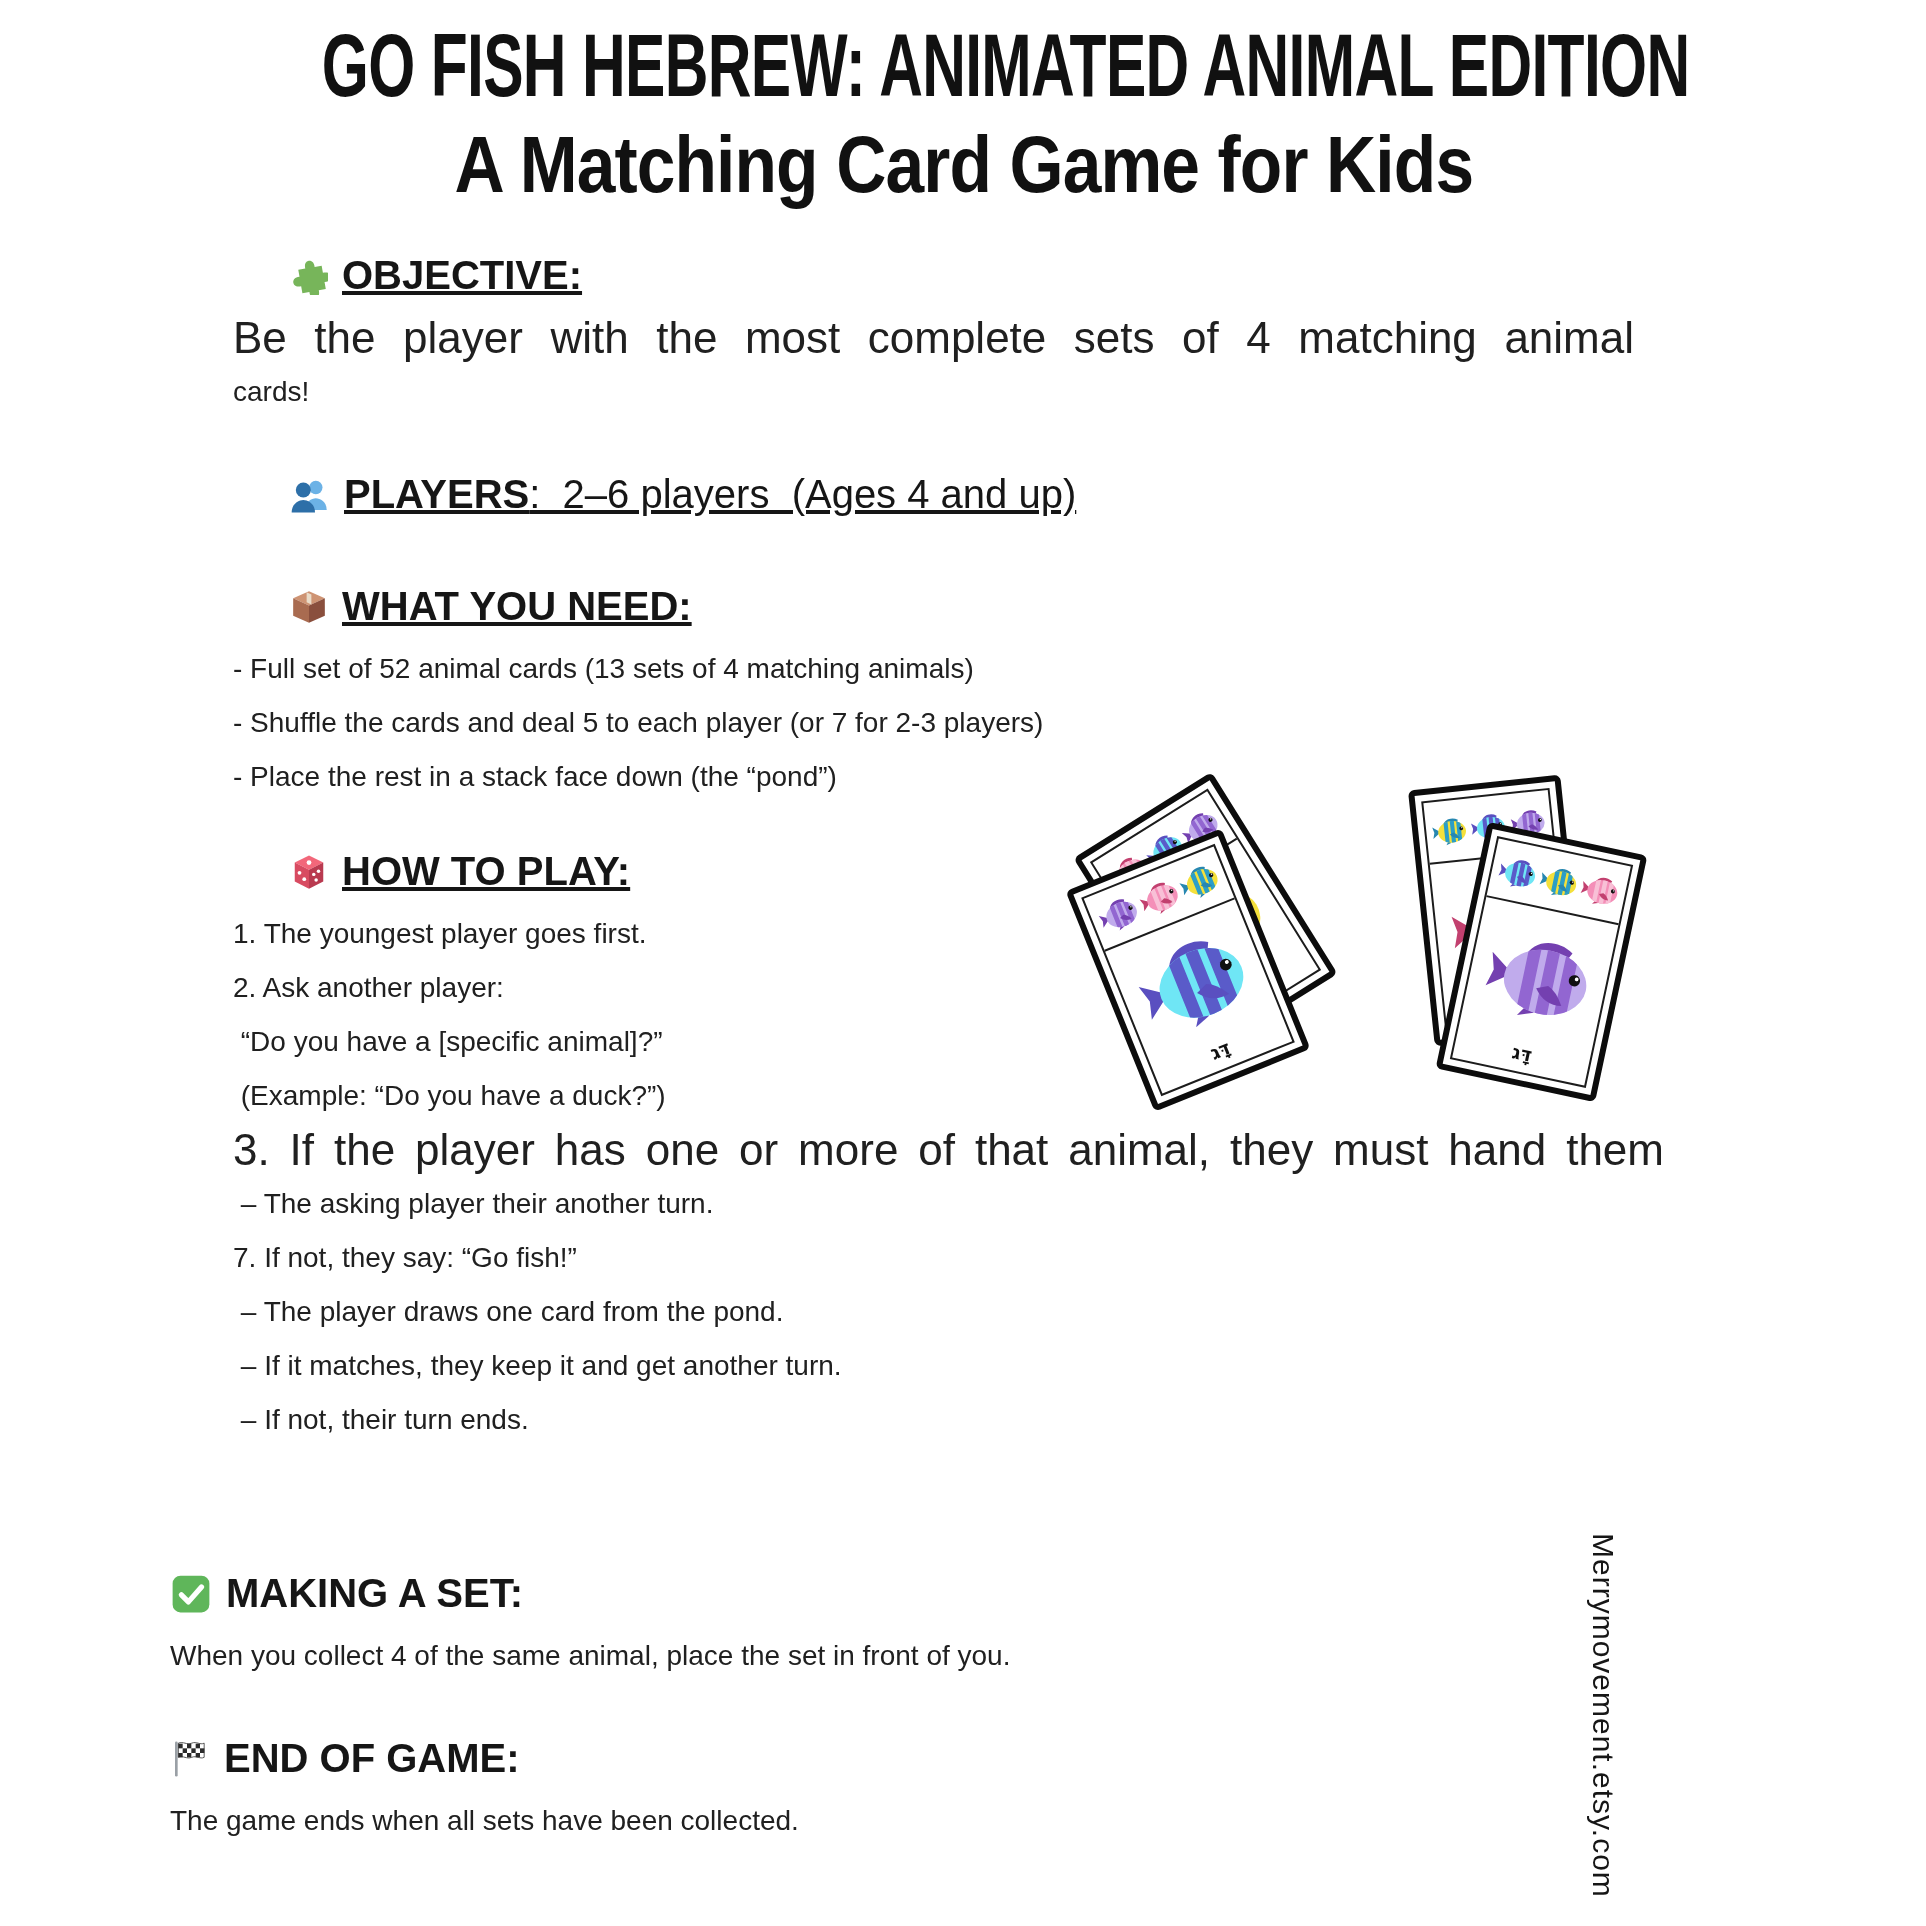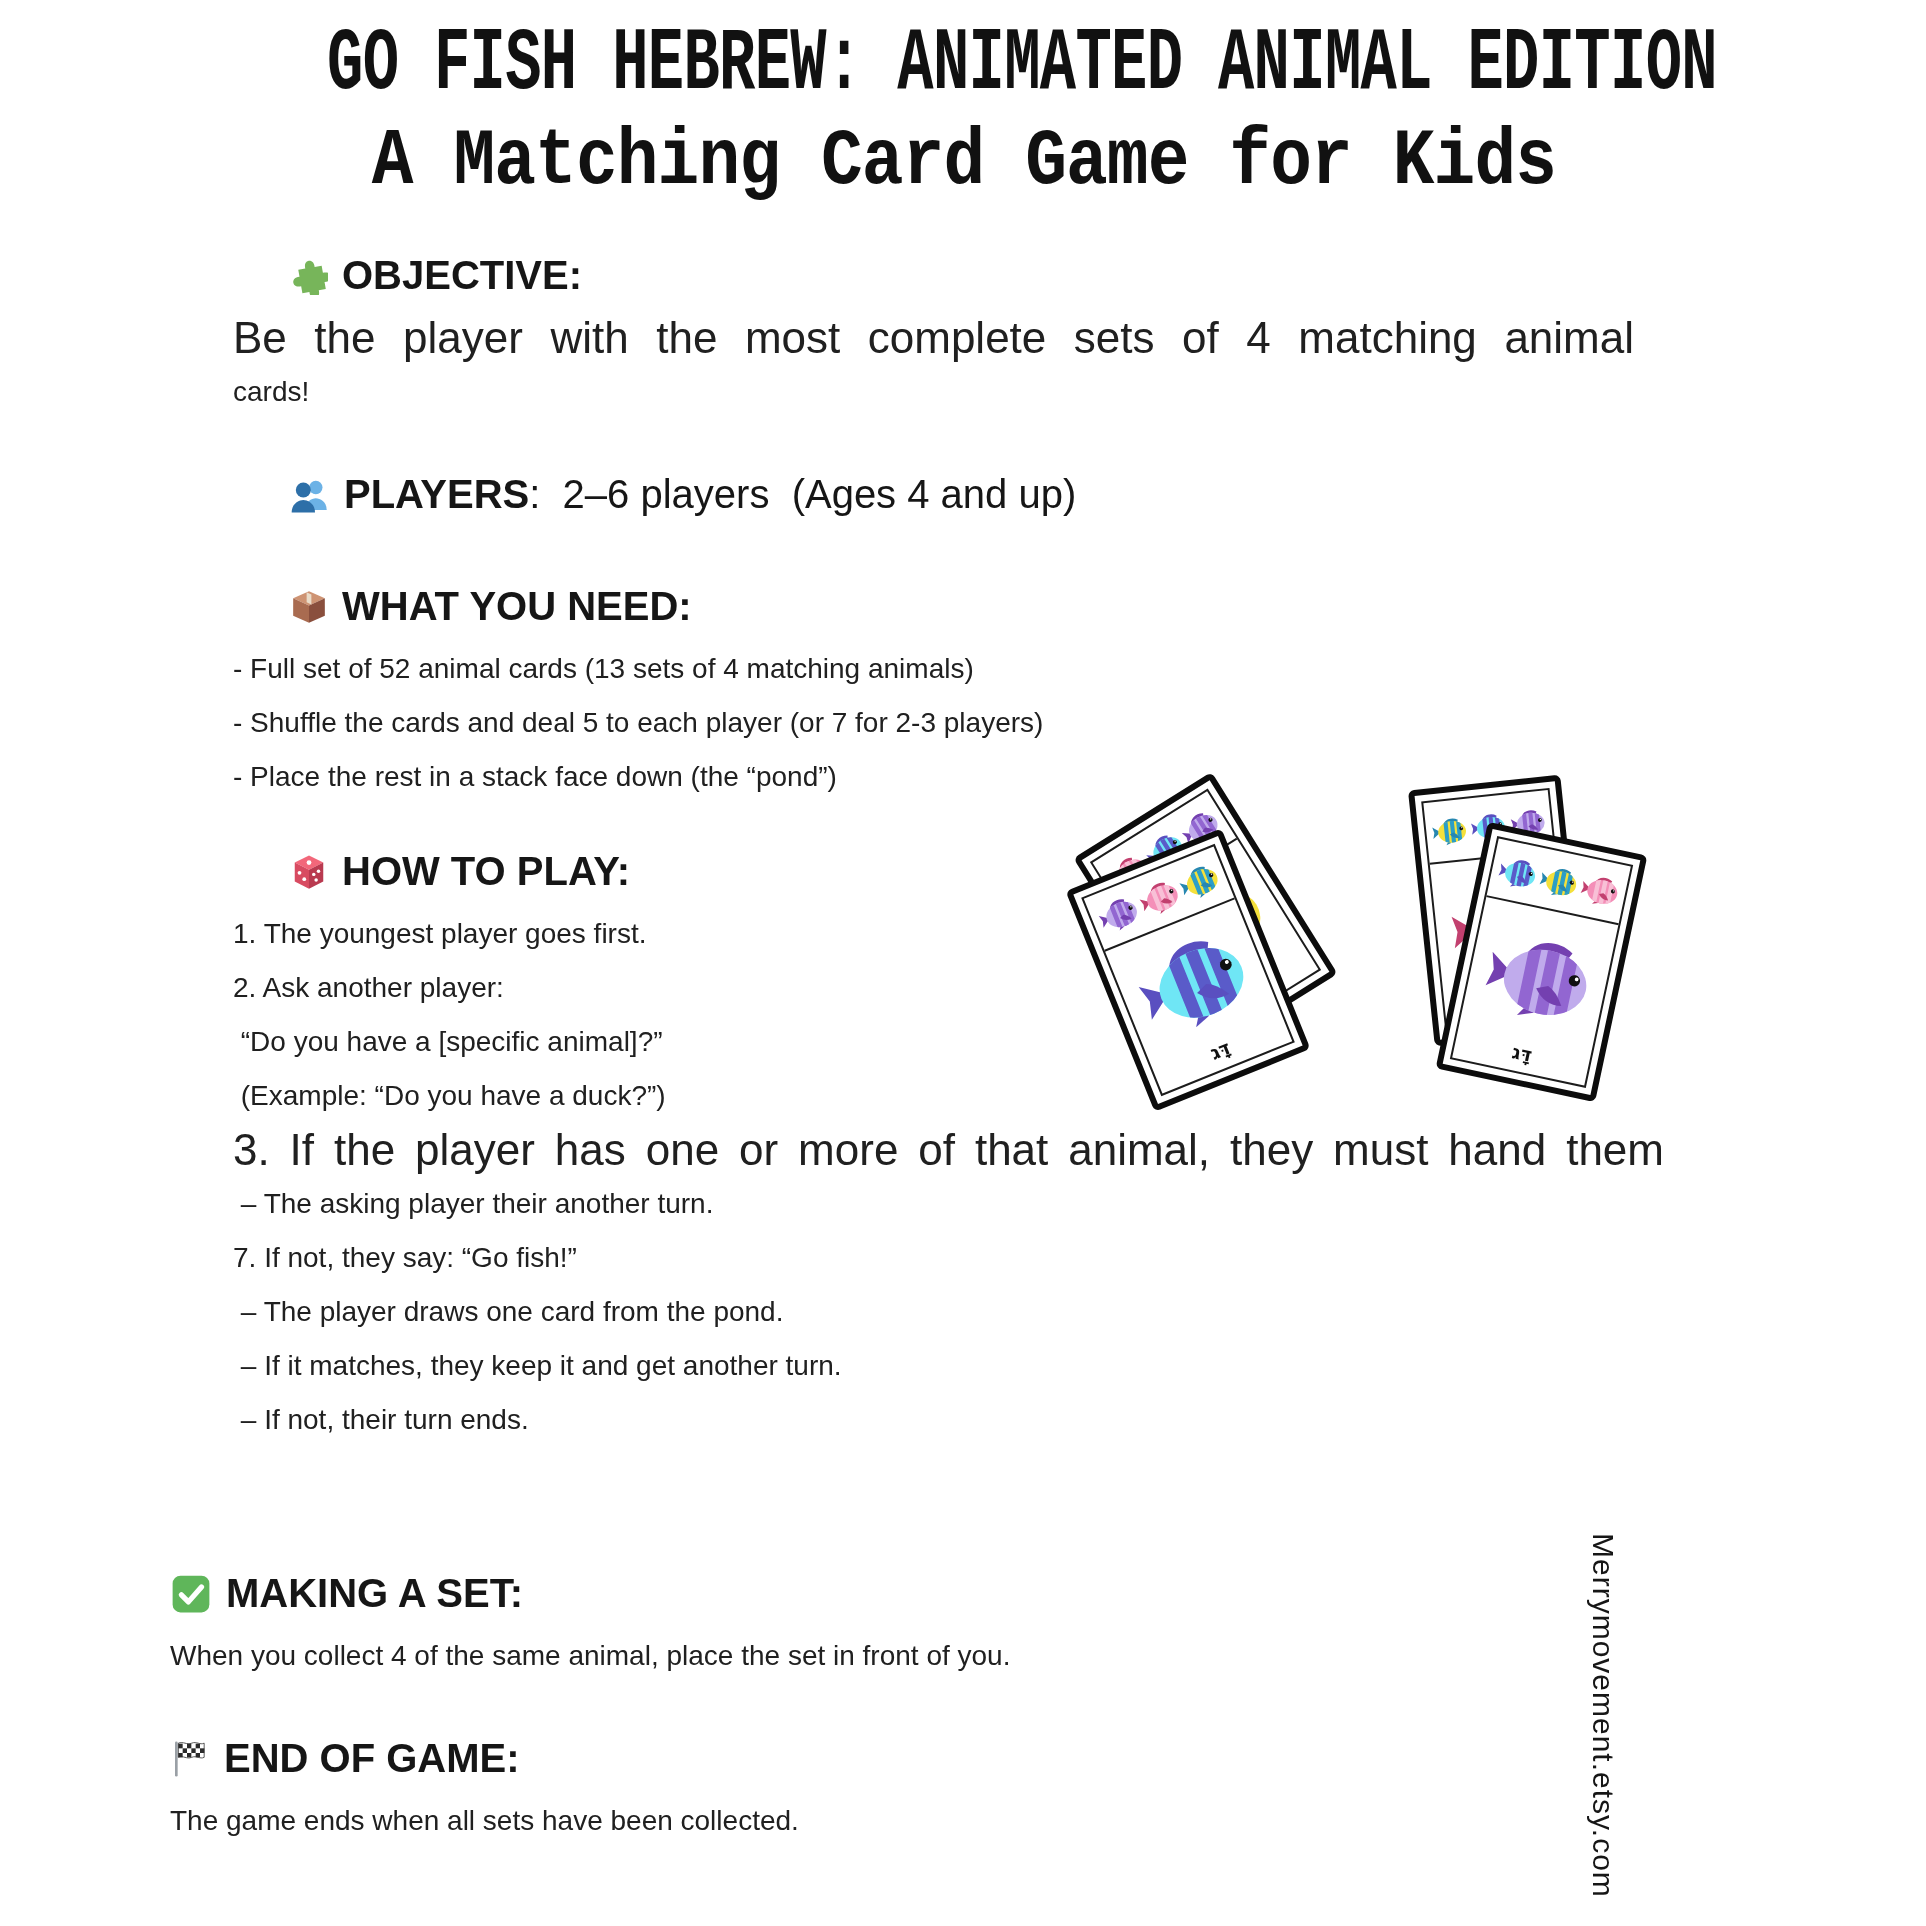--- a/index.html
+++ b/index.html
@@ -1,28 +1,28 @@
 <!DOCTYPE html>
 <html><head>
 <meta charset="utf-8">
 <style>
   html,body{margin:0;padding:0;}
   body{
     width:1927px;height:1927px;background:#ffffff;position:relative;overflow:hidden;
     font-family:"Liberation Sans","DejaVu Sans",sans-serif;color:#1e1e1e;
   }
-  .title-wrap{position:absolute;top:14px;left:0;width:1927px;text-align:center;font-family:Liberation Mono, monospace;}
+  .title-wrap{position:absolute;top:14px;left:0;width:1927px;text-align:center;}
   .title-line1{display:inline-block;font-size:89px;font-weight:700;letter-spacing:-1px;
     transform:scaleX(0.68);transform-origin:center;white-space:nowrap;color:#111;}
   .title-line2{display:inline-block;font-size:79px;font-weight:700;letter-spacing:-1px;
     transform:scaleX(0.88);transform-origin:center;white-space:nowrap;color:#111;margin-top:2px;}
   .section{position:absolute;left:233px;}
   .heading{display:flex;align-items:center;gap:14px;font-size:40px;font-weight:700;
     height:55px;margin-bottom:8px;color:#161616;}
-  .indent{margin-left:57px;}
+  .indent{margin-left:57px;text-decoration:underline;}
   .heading svg{flex:0 0 auto;}
   .htext{font-weight:400;white-space:pre-wrap;}
   .htext b{font-weight:700;}
   .line{font-size:28px;line-height:54px;white-space:pre-wrap;color:#202020;}
   .jline{font-size:44px;line-height:54px;text-align:justify;text-align-last:justify;color:#202020;}
   #objective{top:248px;width:1401px;}
   #players{top:467px;}
   #what-you-need{top:579px;width:1431px;}
   #how-to-play{top:844px;width:1431px;}
   #making-a-set{top:1566px;left:170px;width:1505px;}

